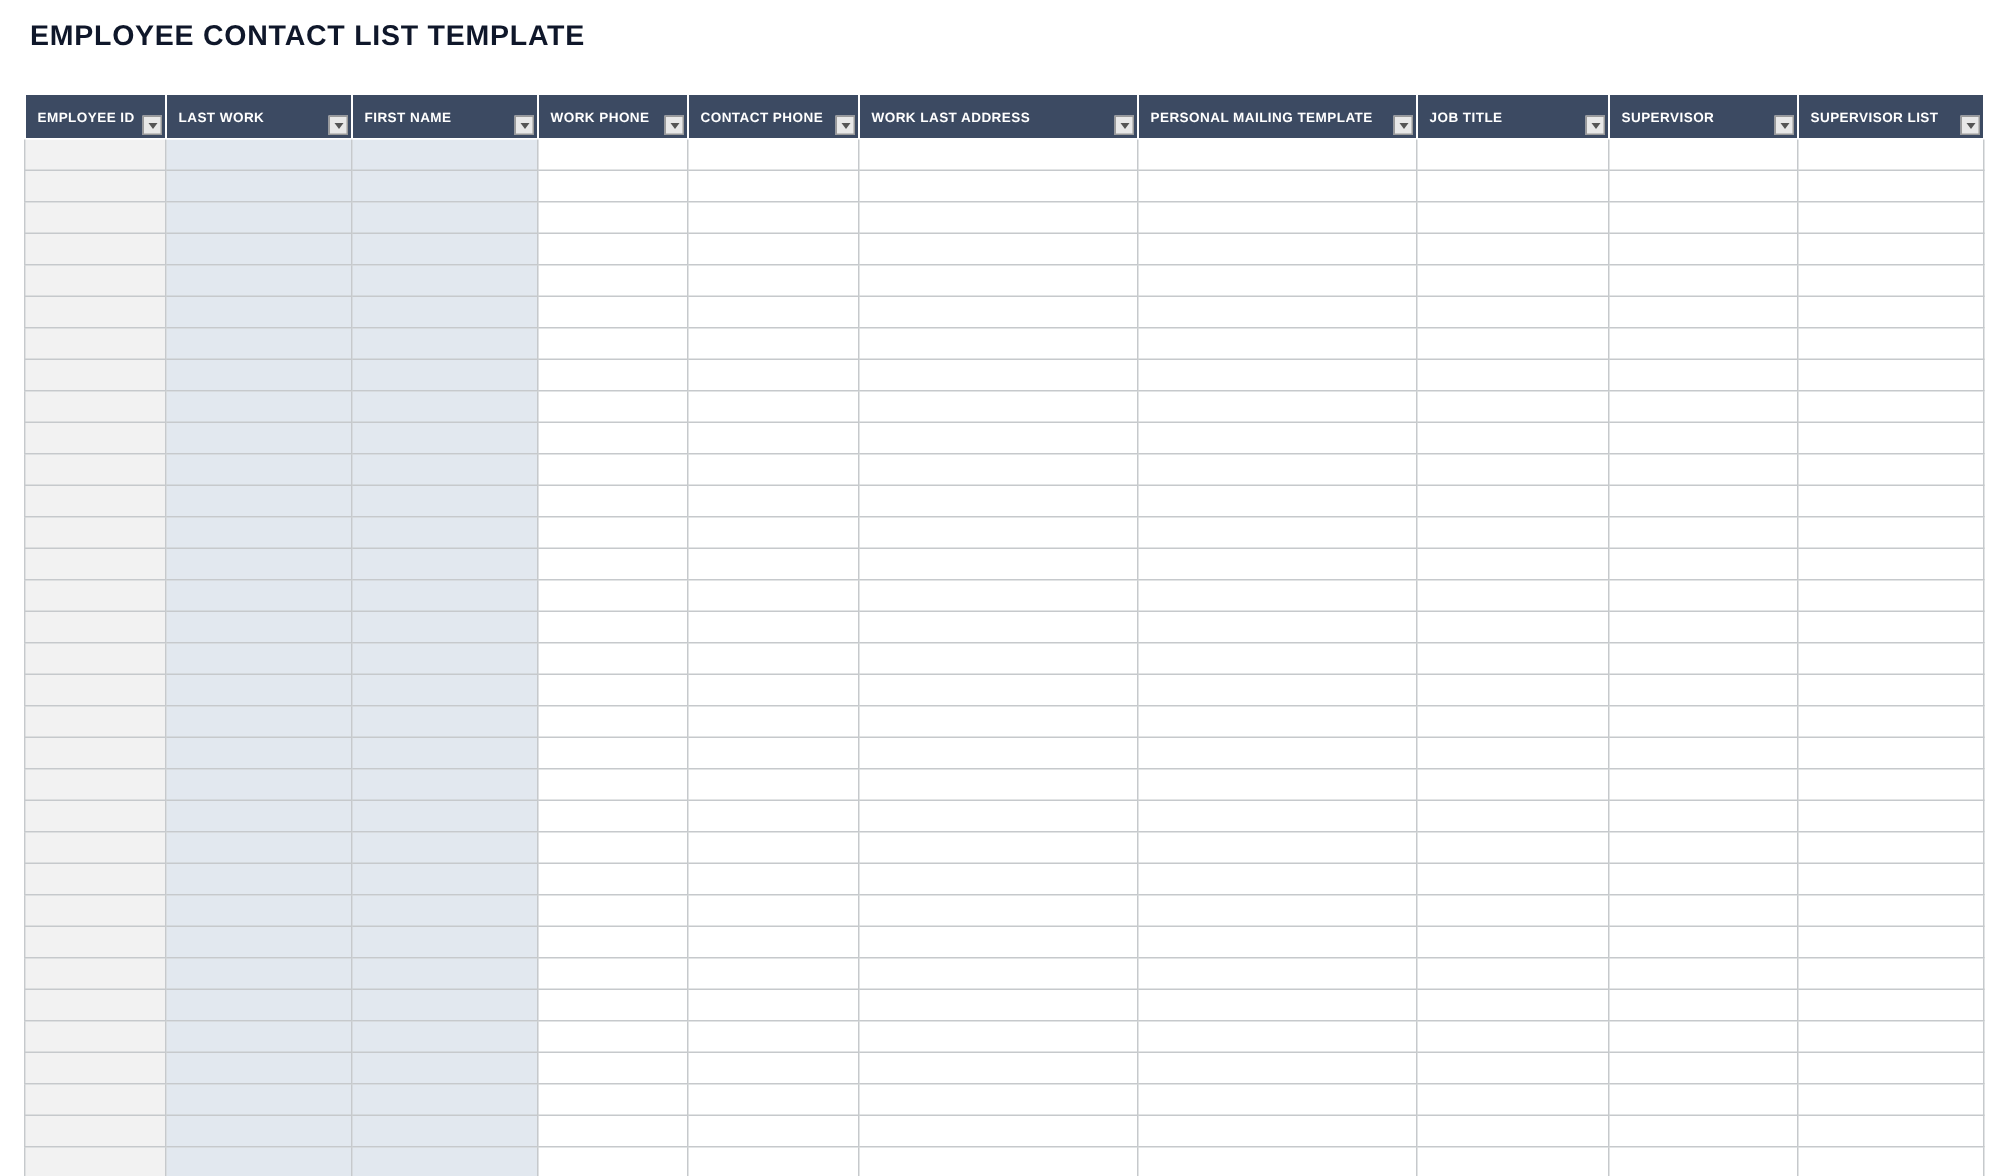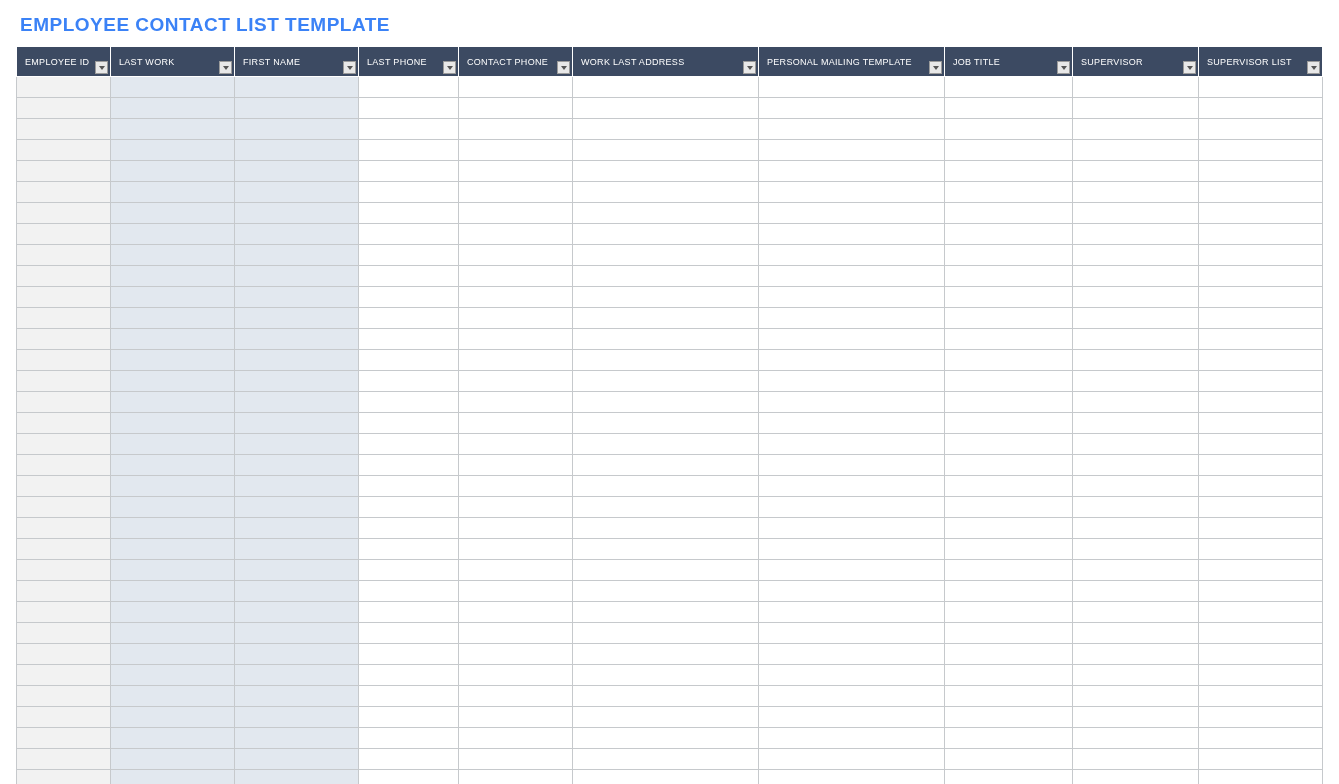--- a/index.html
+++ b/index.html
@@ -7,33 +7,33 @@
     margin: 0;
     padding: 14px 16px;
     font-family: Arial, Helvetica, sans-serif;
     background: #ffffff;
     width: 1339px;
   }
   .title {
     font-size: 19px;
     font-weight: bold;
     letter-spacing: 0.5px;
-    color: #3b82f6;
-    margin: 0 0 10px 4px;
+    color: #0f172a;
+    margin: 0 0 26px 4px;
   }
   table {
     border-collapse: collapse;
     width: 1306px;
     table-layout: fixed;
   }
   th {
     background: #3c4a62;
     color: #ffffff;
     font-size: 9px;
-    font-weight: normal;
+    font-weight: bold;
     letter-spacing: 0.3px;
     text-align: left;
     padding: 4px 16px 4px 8px;
     border: 1px solid #ffffff;
     height: 30px;
     position: relative;
     vertical-align: middle;
   }
   th .filter {
     position: absolute;
@@ -81,21 +81,21 @@
       <col style="width: 186px;">
       <col style="width: 128px;">
       <col style="width: 126px;">
       <col style="width: 124px;">
     </colgroup>
   <thead>
       <tr id="header-row">
         <th><span>EMPLOYEE ID</span><span class="filter"></span></th>
         <th><span>LAST WORK</span><span class="filter"></span></th>
         <th><span>FIRST NAME</span><span class="filter"></span></th>
-        <th><span>LAST PHONE</span><span class="filter"></span></th>
+        <th><span>WORK PHONE</span><span class="filter"></span></th>
         <th><span>CONTACT PHONE</span><span class="filter"></span></th>
         <th><span>WORK LAST ADDRESS</span><span class="filter"></span></th>
         <th><span>PERSONAL MAILING TEMPLATE</span><span class="filter"></span></th>
         <th><span>JOB TITLE</span><span class="filter"></span></th>
         <th><span>SUPERVISOR</span><span class="filter"></span></th>
         <th><span>SUPERVISOR LIST</span><span class="filter"></span></th>
       </tr>
     </thead>
   <tbody id="tbody">
       <tr>

